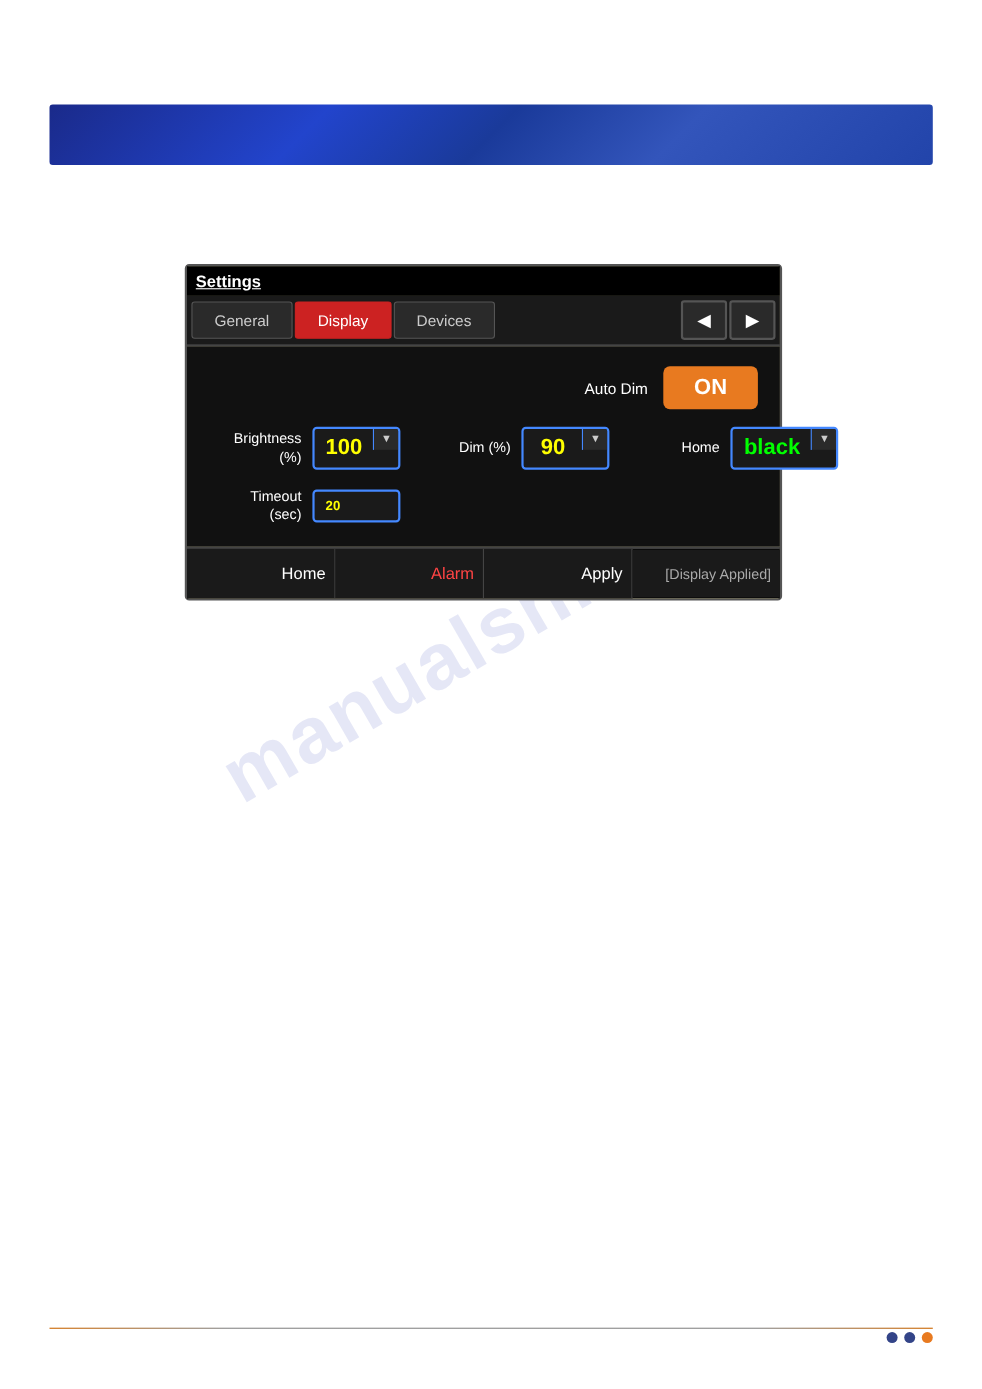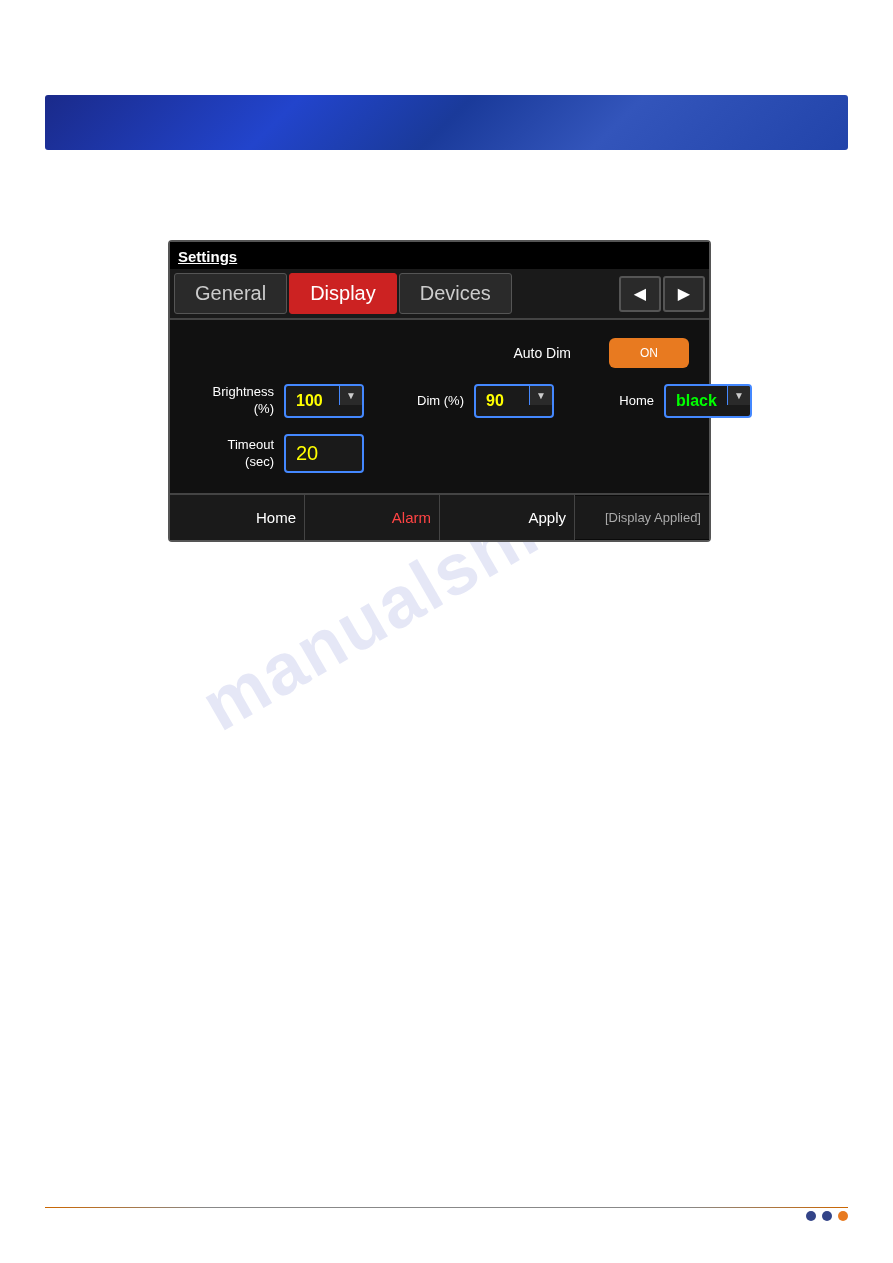--- a/index.html
+++ b/index.html
@@ -68,21 +68,21 @@
       display: flex;
       align-items: center;
       background: #1a1a1a;
       border-bottom: 2px solid #444;
       padding: 4px 4px;
       gap: 2px;
     }
 
     .tab {
       padding: 8px 20px;
-      font-size: 20px;
+      font-size: 14px;
       color: #cccccc;
       background: #2a2a2a;
       border: 1px solid #555;
       border-radius: 3px;
       cursor: pointer;
       min-width: 80px;
       text-align: center;
     }
 
     .tab.active {
@@ -126,28 +126,27 @@
 
     .auto-dim-label {
       color: #ffffff;
       font-size: 14px;
       margin-left: 32px;
     }
 
     .on-button {
       background: #e87a20;
       color: #ffffff;
-      font-size: 12px;
-      font-weight: normal;
+      font-size: 20px;
+      font-weight: bold;
       border: none;
       border-radius: 6px;
       padding: 8px 28px;
       cursor: pointer;
       min-width: 80px;
-      margin-left: 24px;
     }
 
     
     .settings-grid {
       display: grid;
       grid-template-columns: 1fr 1fr 1fr;
       gap: 0;
       padding: 0 4px;
     }
 
@@ -174,25 +173,25 @@
       overflow: hidden;
       background: #1a1a1a;
       min-width: 80px;
     }
 
     .setting-value {
       flex: 1;
       background: transparent;
       border: none;
       color: #ffff00;
-      font-size: 16px;
+      font-size: 20px;
       font-weight: bold;
       padding: 6px 10px;
       min-width: 50px;
-      text-align: left;
+      text-align: center;
     }
 
     .setting-value.black-val {
       color: #00ff00;
     }
 
     .dropdown-arrow {
       background: #2a2a2a;
       border-left: 1px solid #4488ff;
       color: #cccccc;
@@ -212,22 +211,22 @@
       align-items: center;
       border: 2px solid #4488ff;
       border-radius: 4px;
       background: #1a1a1a;
       padding: 6px 10px;
       min-width: 80px;
     }
 
     .timeout-value {
       color: #ffff00;
-      font-size: 20px;
-      font-weight: normal;
+      font-size: 12px;
+      font-weight: bold;
     }
 
     
     .bottom-bar {
       display: flex;
       align-items: center;
       border-top: 2px solid #444;
       background: #0a0a0a;
     }
 

